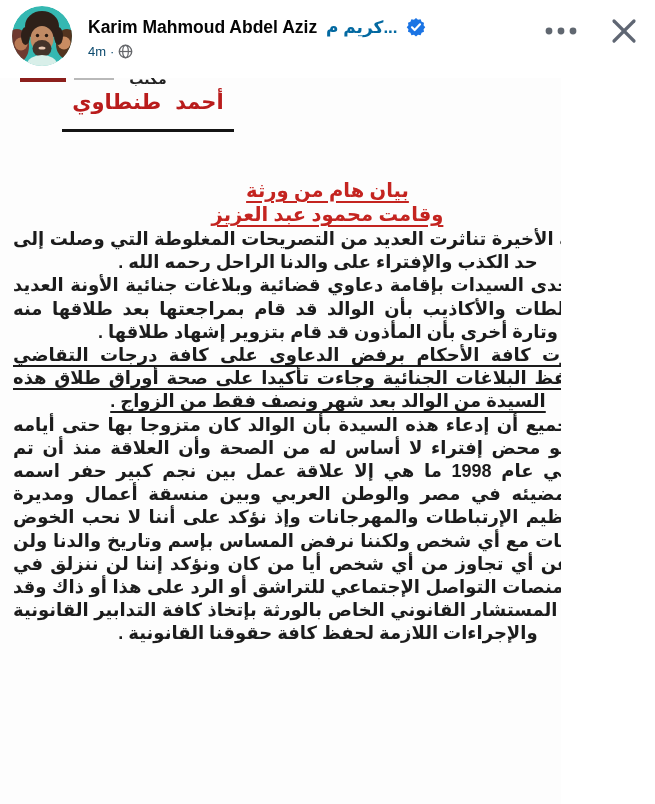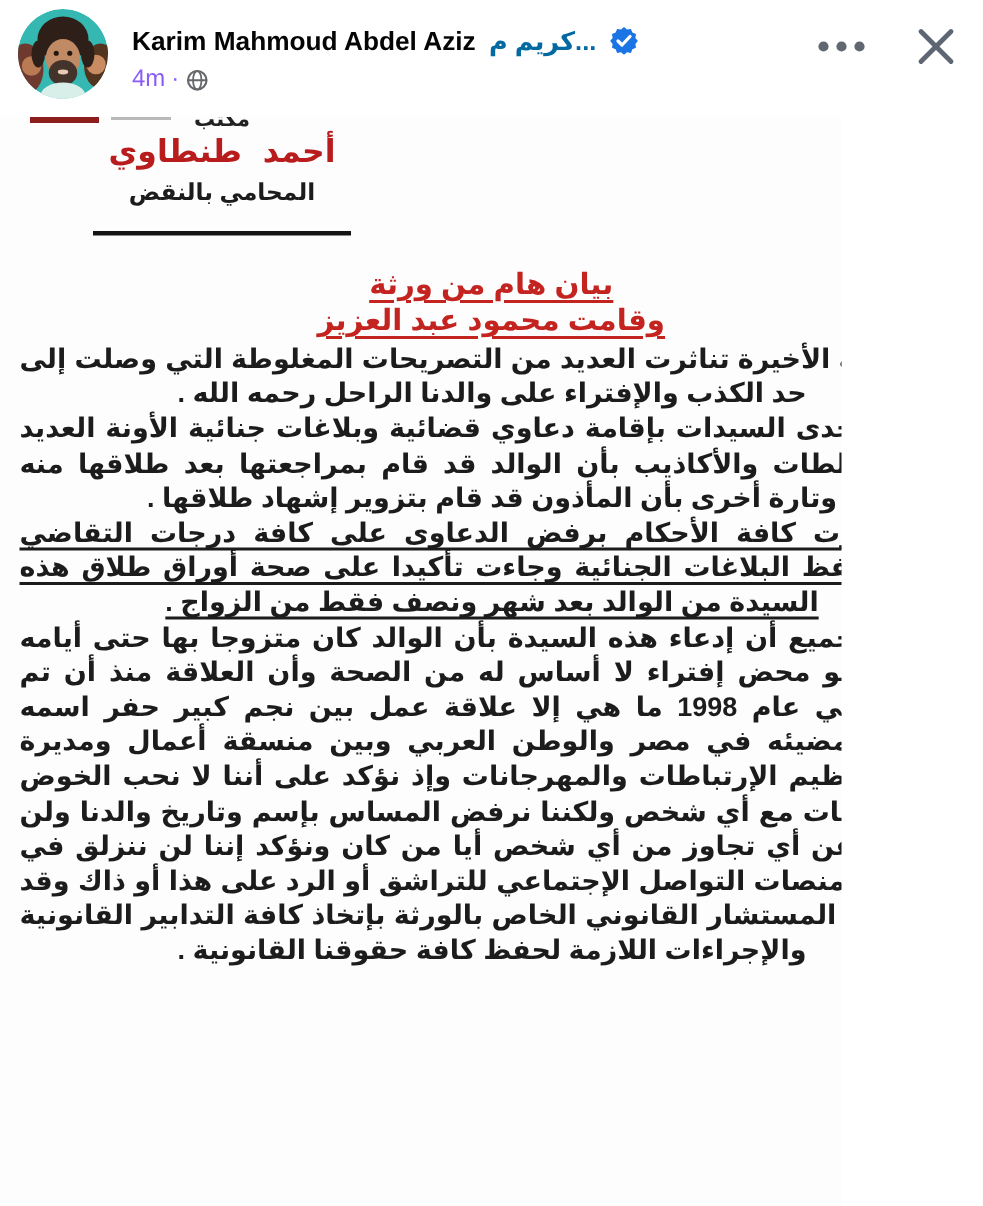--- a/index.html
+++ b/index.html
@@ -8,21 +8,21 @@
     font-family:"Liberation Sans","DejaVu Sans",sans-serif;
     -webkit-font-smoothing:antialiased;
   }
   
   .post-header{position:absolute;top:0;left:0;width:655px;height:78px;background:#fff;}
   .avatar{position:absolute;left:12px;top:6px;width:60px;height:60px;border-radius:50%;overflow:hidden;cursor:pointer;}
   .name-row{position:absolute;left:88px;top:14px;height:26px;display:flex;align-items:center;gap:6px;white-space:nowrap;}
   .name-text{font-size:17.5px;font-weight:700;color:#050505;cursor:pointer;}
   .name-ar{font-size:17px;font-weight:700;color:#0369a1;margin-left:4px;}
   .badge{width:20px;height:20px;flex:0 0 auto;margin-left:2px;}
-  .meta-row{position:absolute;left:88px;top:44px;display:flex;align-items:center;gap:4px;color:#8b5cf6;font-size:16px;}
+  .meta-row{position:absolute;left:88px;top:44px;display:flex;align-items:center;gap:4px;color:#0c4a6e;font-size:13px;}
   .menu-dots{position:absolute;left:543px;top:18px;width:36px;height:26px;display:flex;align-items:center;justify-content:center;cursor:pointer;}
   .close-btn{position:absolute;left:604px;top:12px;width:40px;height:38px;display:flex;align-items:center;justify-content:center;cursor:pointer;}
   
   .doc{position:absolute;top:78px;left:0;width:561px;height:726px;background:#fdfdfd;overflow:hidden;cursor:pointer;}
   .crop-artifact-red{position:absolute;left:20px;top:0px;width:46px;height:4px;background:#8c1f1c;}
   .crop-artifact-gray{position:absolute;left:74px;top:0px;width:40px;height:2px;background:#b9b9b9;}
   .letterhead{position:absolute;left:48px;top:-8px;width:200px;text-align:center;direction:rtl;}
   .lh-office{font-size:14px;font-weight:700;color:#222;line-height:18px;}
   .lh-name{font-size:21px;font-weight:700;color:#b91c1c;line-height:26px;word-spacing:8px;margin-top:1px;}
   .lh-title{font-size:15.5px;font-weight:700;color:#1c1c1c;line-height:22px;margin-top:3px;}
@@ -98,21 +98,20 @@
 </div>
 
 <div class="doc">
 
   <div class="crop-artifact-red"></div>
   <div class="crop-artifact-gray"></div>
 
   <div class="letterhead">
     <div class="lh-office">مكتب</div>
     <div class="lh-name">أحمد طنطاوي</div>
-    <div class="lh-title">المحامي بالنقض</div>
     <hr class="lh-rule">
   </div>
 
   <div class="doc-title">
     <div class="t-line">بيان هام من ورثة</div>
     <div class="t-line">وقامت محمود عبد العزيز</div>
   </div>
 
   <div class="doc-body">
     <p>في الأونة الأخيرة تناثرت العديد من التصريحات المغلوطة التي وصلت إلى حد الكذب والإفتراء على والدنا الراحل رحمه الله .</p>

